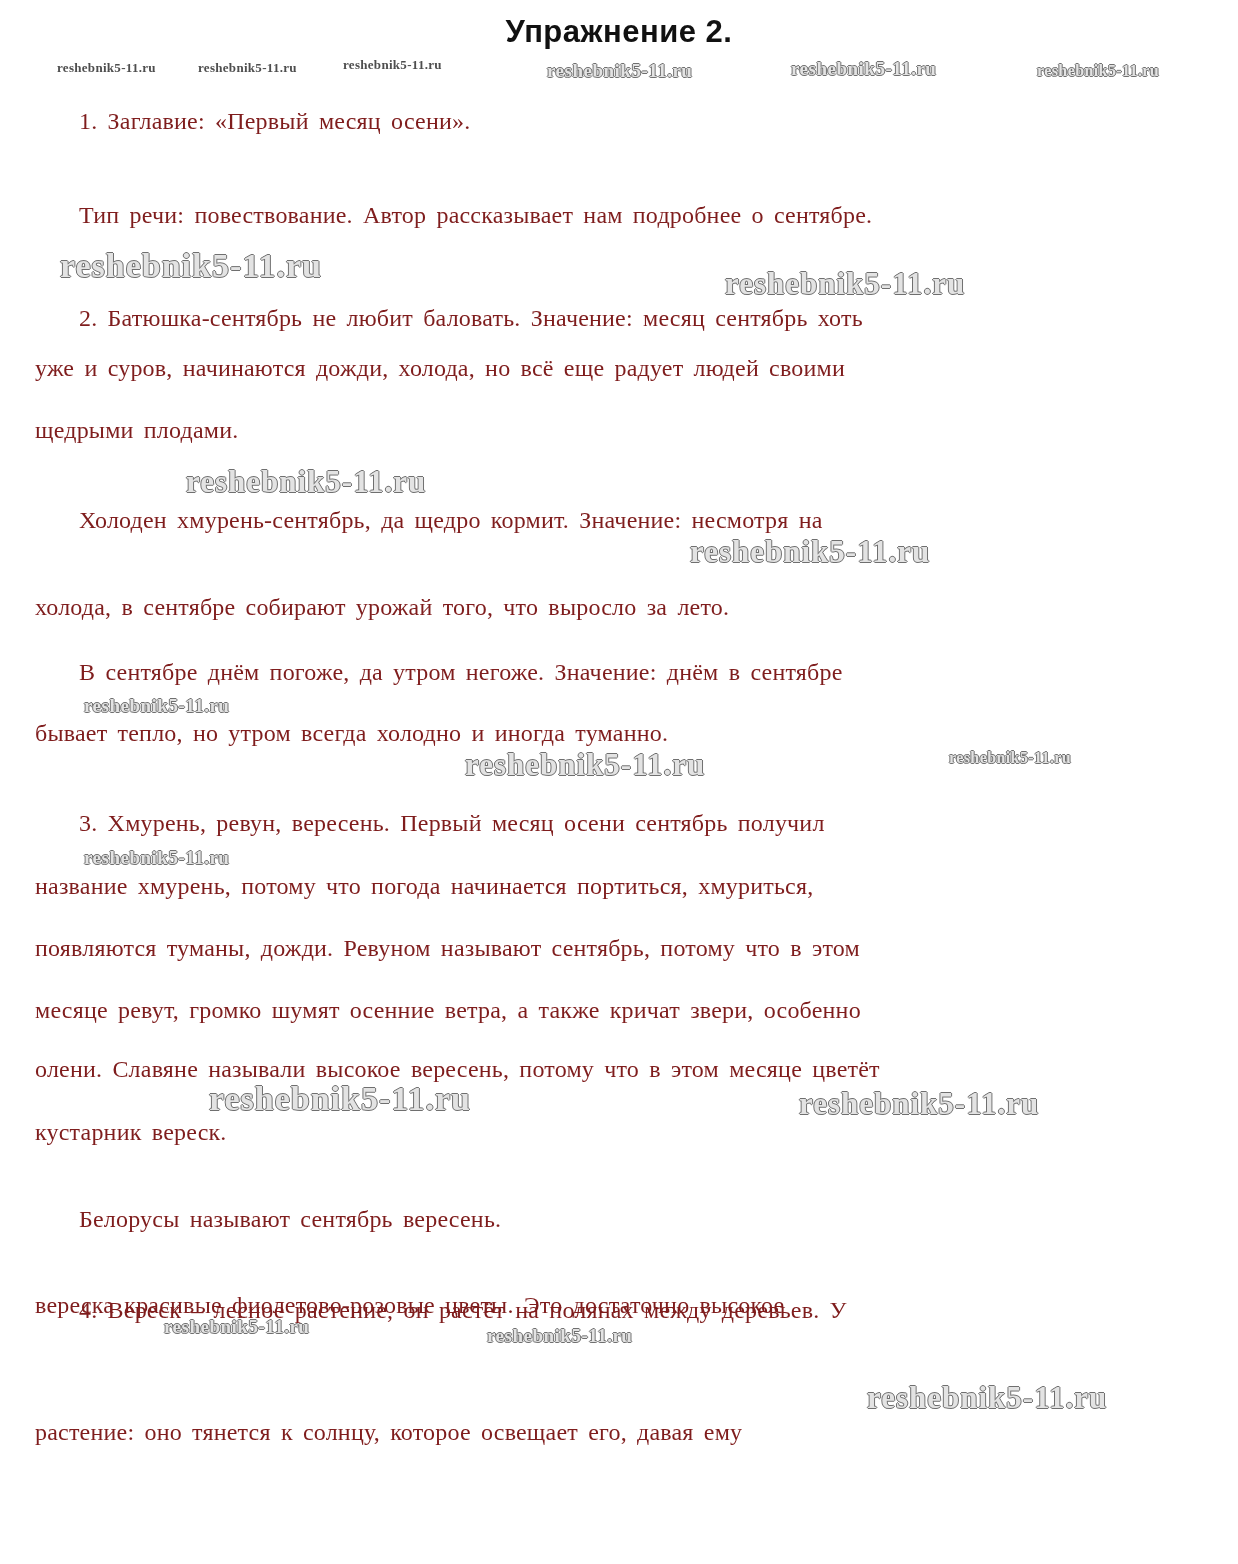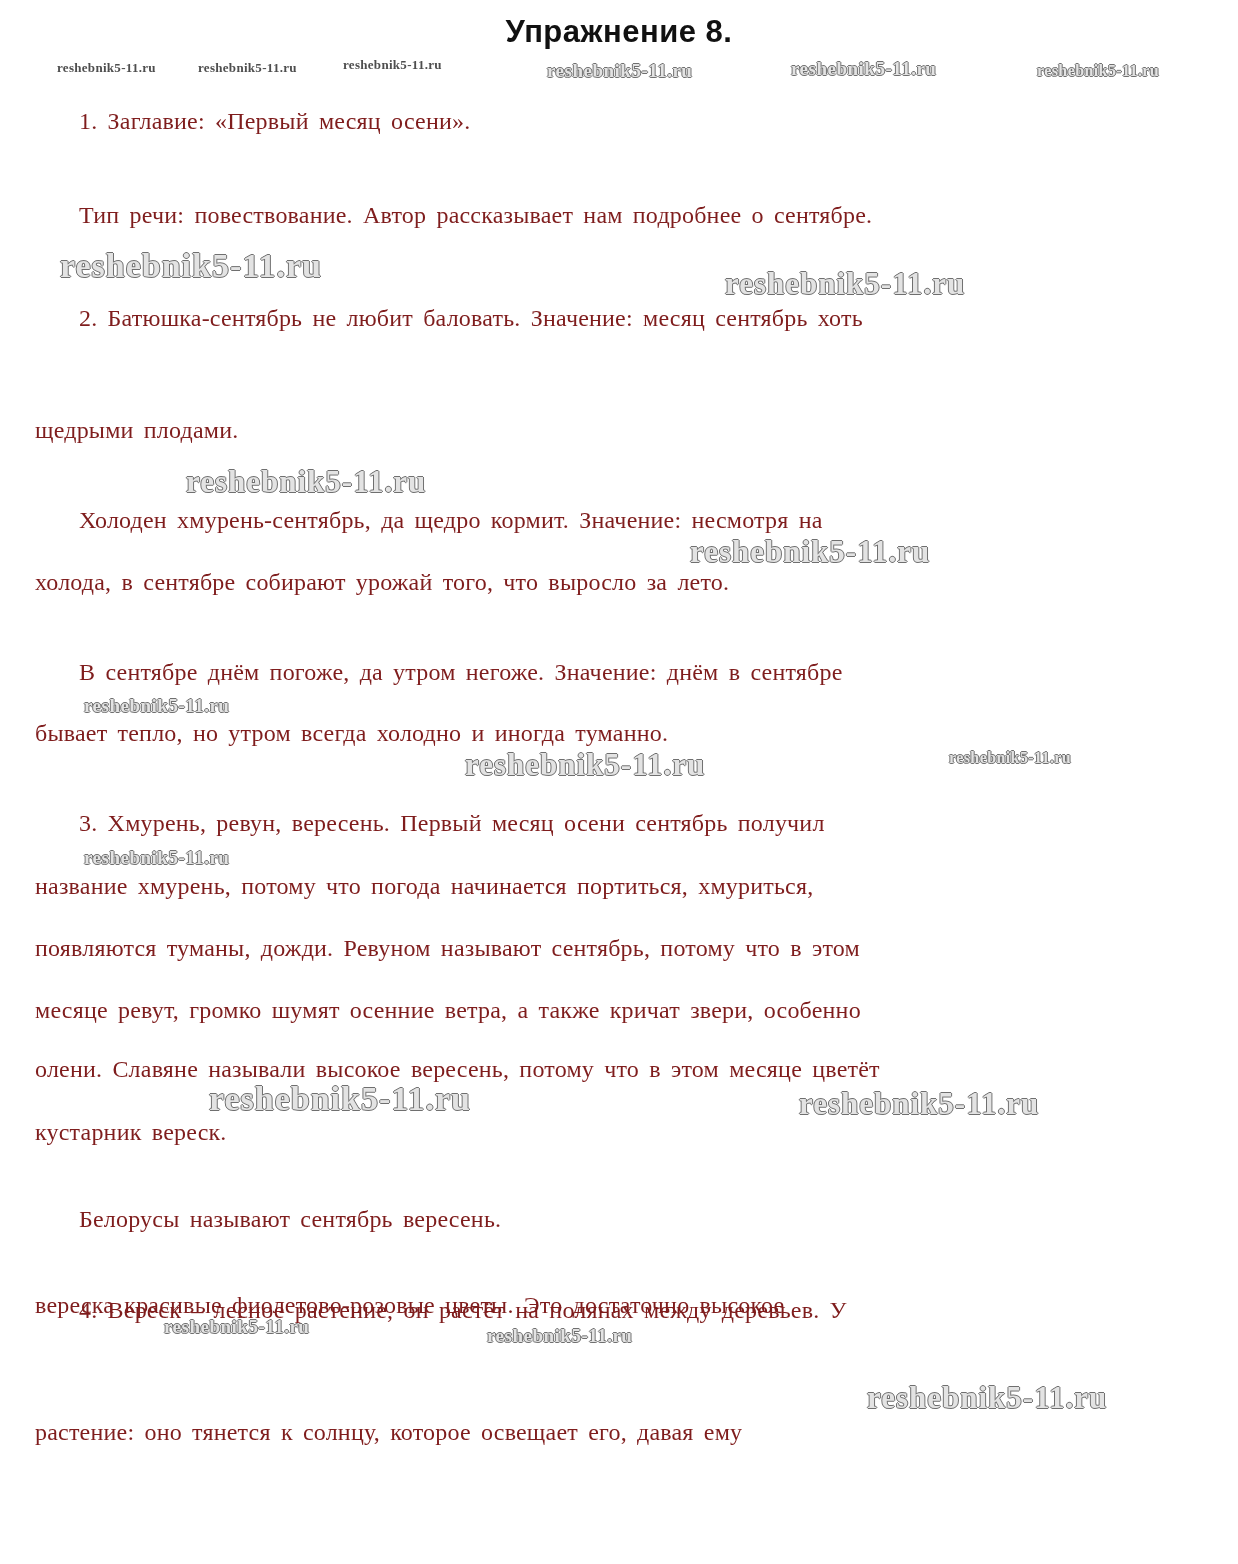--- a/index.html
+++ b/index.html
@@ -60,21 +60,21 @@
   .wm-sm { font-size: 16px; letter-spacing: 0.4px; }
   .wm-md { font-size: 19px; letter-spacing: 0.5px; }
   .wm-lg { font-size: 31px; letter-spacing: 1px; }
   .wm-xl { font-size: 34px; letter-spacing: 1px; }
 </style>
 </head>
 <body>
 
 <div class="page">
 
-  <div class="doc-title">Упражнение 8.</div>
+  <div class="doc-title">Упражнение 2.</div>
 
   <span class="wm wm-xs" style="left:57px;top:60px">reshebnik5-11.ru</span>
   <span class="wm wm-xs" style="left:198px;top:60px">reshebnik5-11.ru</span>
   <span class="wm wm-xs" style="left:343px;top:57px">reshebnik5-11.ru</span>
   <span class="wm wm-outline wm-md" style="left:547px;top:60px">reshebnik5-11.ru</span>
   <span class="wm wm-outline wm-md" style="left:791px;top:58px">reshebnik5-11.ru</span>
   <span class="wm wm-outline wm-sm" style="left:1037px;top:62px">reshebnik5-11.ru</span>
 
   <span class="wm wm-outline wm-xl" style="left:60px;top:247px">reshebnik5-11.ru</span>
   <span class="wm wm-outline wm-lg" style="left:725px;top:266px">reshebnik5-11.ru</span>
@@ -87,24 +87,25 @@
   <span class="wm wm-outline wm-xl" style="left:209px;top:1080px">reshebnik5-11.ru</span>
   <span class="wm wm-outline wm-lg" style="left:799px;top:1086px">reshebnik5-11.ru</span>
   <span class="wm wm-outline wm-md" style="left:164px;top:1316px">reshebnik5-11.ru</span>
   <span class="wm wm-outline wm-md" style="left:487px;top:1325px">reshebnik5-11.ru</span>
   <span class="wm wm-outline wm-lg" style="left:867px;top:1380px">reshebnik5-11.ru</span>
 
   <div class="ln ind" style="top:108px">1. Заглавие: «Первый месяц осени».</div>
   <div class="ln ind" style="top:202px">Тип речи: повествование. Автор рассказывает нам подробнее о сентябре.</div>
 
   <div class="ln ind" style="top:305px">2. Батюшка-сентябрь не любит баловать. Значение: месяц сентябрь хоть</div>
+  <div class="ln" style="top:355px">уже и суров, начинаются дожди, холода, но всё еще радует людей своими</div>
   <div class="ln ind" style="top:507px">Холоден хмурень-сентябрь, да щедро кормит. Значение: несмотря на</div>
 
   <div class="ln" style="top:417px">щедрыми плодами.</div>
-  <div class="ln" style="top:569px">холода, в сентябре собирают урожай того, что выросло за лето.</div>
+  <div class="ln" style="top:594px">холода, в сентябре собирают урожай того, что выросло за лето.</div>
 
   <div class="ln ind" style="top:659px">В сентябре днём погоже, да утром негоже. Значение: днём в сентябре</div>
   <div class="ln" style="top:720px">бывает тепло, но утром всегда холодно и иногда туманно.</div>
 
   <div class="ln ind" style="top:810px">3. Хмурень, ревун, вересень. Первый месяц осени сентябрь получил</div>
   <div class="ln" style="top:873px">название хмурень, потому что погода начинается портиться, хмуриться,</div>
   <div class="ln" style="top:935px">появляются туманы, дожди. Ревуном называют сентябрь, потому что в этом</div>
   <div class="ln" style="top:997px">месяце ревут, громко шумят осенние ветра, а также кричат звери, особенно</div>
   <div class="ln" style="top:1056px">олени. Славяне называли высокое вересень, потому что в этом месяце цветёт</div>
   <div class="ln" style="top:1119px">кустарник вереск.</div>

